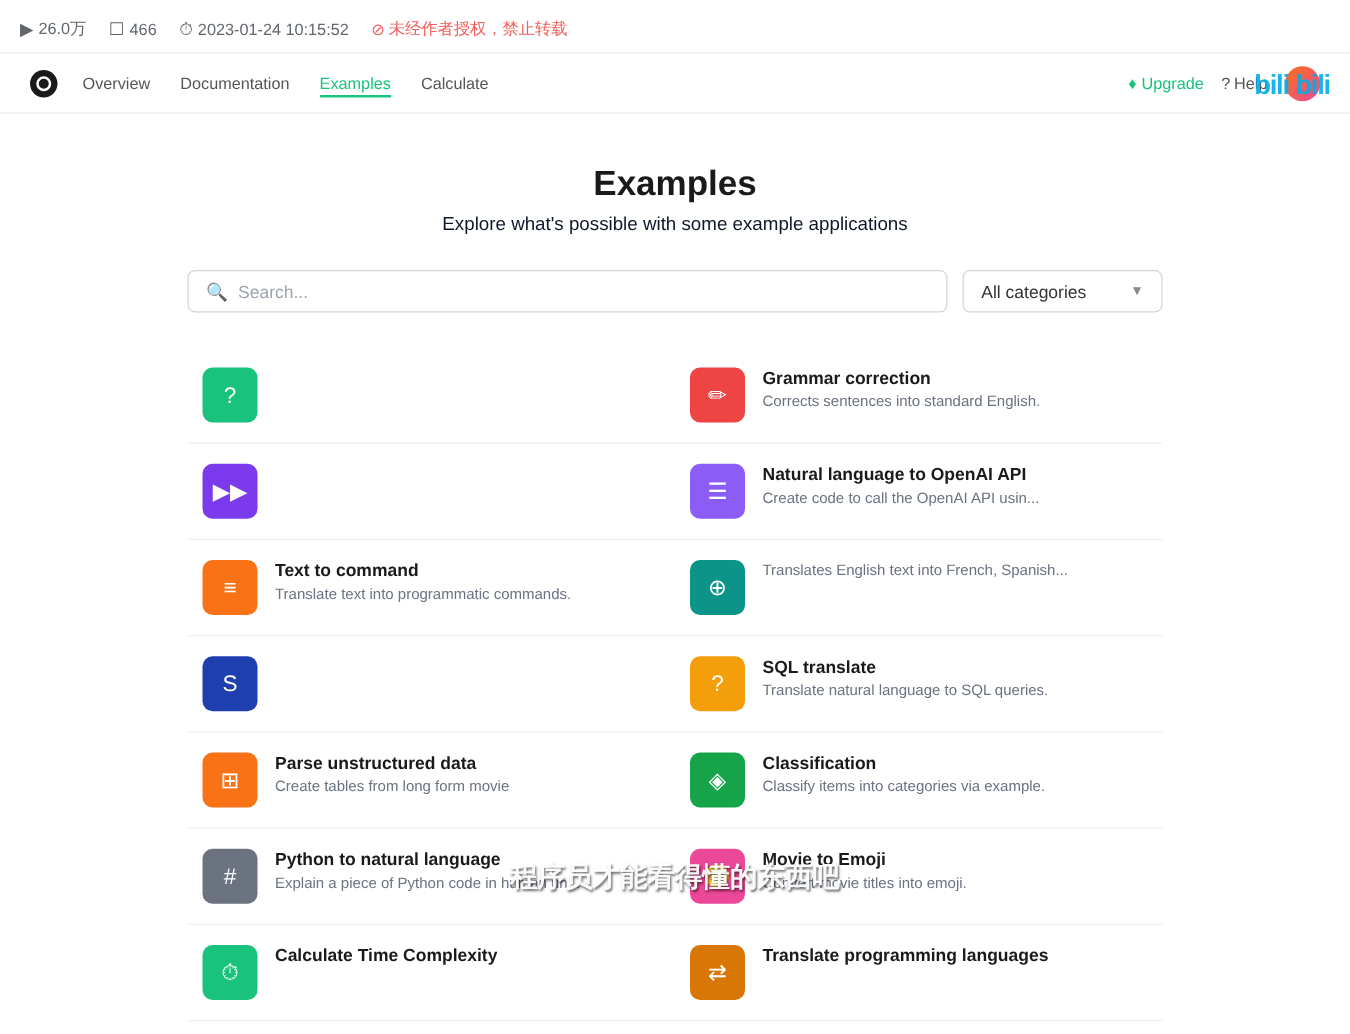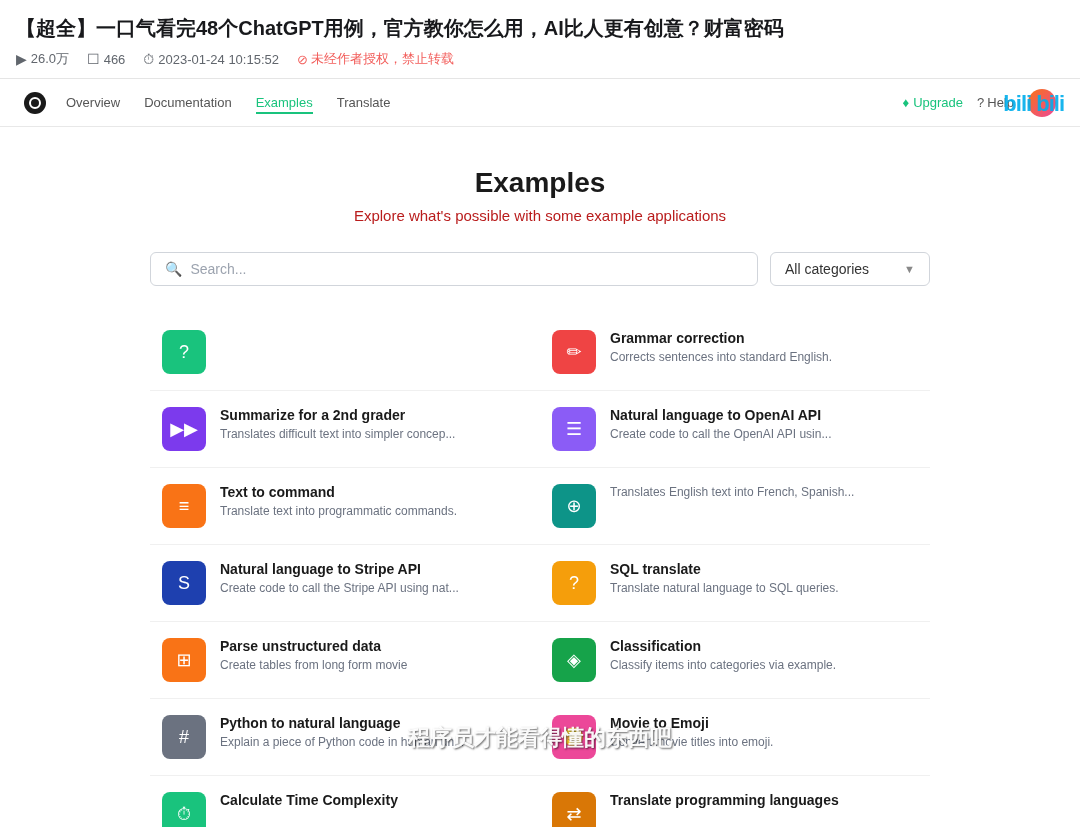--- a/index.html
+++ b/index.html
@@ -123,21 +123,21 @@
     .examples-title {
       text-align: center;
       font-size: 28px;
       font-weight: 700;
       color: #1a1a1a;
       margin-bottom: 8px;
     }
     .examples-subtitle {
       text-align: center;
       font-size: 15px;
-      color: #b91c1c;
+      color: #0f172a;
       margin-bottom: 28px;
     }
 
     
     .search-row {
       display: flex;
       gap: 12px;
       margin-bottom: 28px;
       align-items: center;
     }
@@ -242,21 +242,20 @@
       font-weight: 800;
       color: #00aeec;
       letter-spacing: -1px;
       opacity: 0.9;
     }
   </style>
 </head>
 <body>
 
 <div class="title-bar">
-  <div class="video-title">【超全】一口气看完48个ChatGPT用例，官方教你怎么用，AI比人更有创意？财富密码</div>
   <div class="video-meta">
     <div class="meta-item">
       <span class="meta-icon">▶</span>
       <span>26.0万</span>
     </div>
     <div class="meta-item">
       <span class="meta-icon">☐</span>
       <span>466</span>
     </div>
     <div class="meta-item">
@@ -273,21 +272,21 @@
 <div class="openai-page" style="position:relative;">
 
   <div class="openai-nav">
     <div class="nav-logo">
       <div class="nav-logo-inner"></div>
     </div>
     <div class="nav-links">
       <span class="nav-link">Overview</span>
       <span class="nav-link">Documentation</span>
       <span class="nav-link active">Examples</span>
-      <span class="nav-link">Translate</span>
+      <span class="nav-link">Calculate</span>
     </div>
     <div class="nav-right">
       <div class="upgrade-btn">
         <span class="upgrade-diamond">♦</span>
         <span>Upgrade</span>
       </div>
       <div class="help-btn">
         <span>?</span>
         <span>Help</span>
       </div>
@@ -322,24 +321,20 @@
       </div>
       <div class="example-text">
         <div class="example-name">Grammar correction</div>
         <div class="example-desc">Corrects sentences into standard English.</div>
       </div>
     </div>
         <div class="example-item">
       <div class="example-icon-box" style="background:#7c3aed;">
         <span style="font-size:18px;color:#fff;">▶▶</span>
       </div>
-      <div class="example-text">
-        <div class="example-name">Summarize for a 2nd grader</div>
-        <div class="example-desc">Translates difficult text into simpler concep...</div>
-      </div>
     </div>
         <div class="example-item">
       <div class="example-icon-box" style="background:#8b5cf6;">
         <span style="font-size:18px;color:#fff;">☰</span>
       </div>
       <div class="example-text">
         <div class="example-name">Natural language to OpenAI API</div>
         <div class="example-desc">Create code to call the OpenAI API usin...</div>
       </div>
     </div>
@@ -357,24 +352,20 @@
         <span style="font-size:18px;color:#fff;">⊕</span>
       </div>
       <div class="example-text">
         <div class="example-desc">Translates English text into French, Spanish...</div>
       </div>
     </div>
         <div class="example-item">
       <div class="example-icon-box" style="background:#1e40af;">
         <span style="font-size:18px;color:#fff;">S</span>
       </div>
-      <div class="example-text">
-        <div class="example-name">Natural language to Stripe API</div>
-        <div class="example-desc">Create code to call the Stripe API using nat...</div>
-      </div>
     </div>
         <div class="example-item">
       <div class="example-icon-box" style="background:#f59e0b;">
         <span style="font-size:18px;color:#fff;">?</span>
       </div>
       <div class="example-text">
         <div class="example-name">SQL translate</div>
         <div class="example-desc">Translate natural language to SQL queries.</div>
       </div>
     </div>

